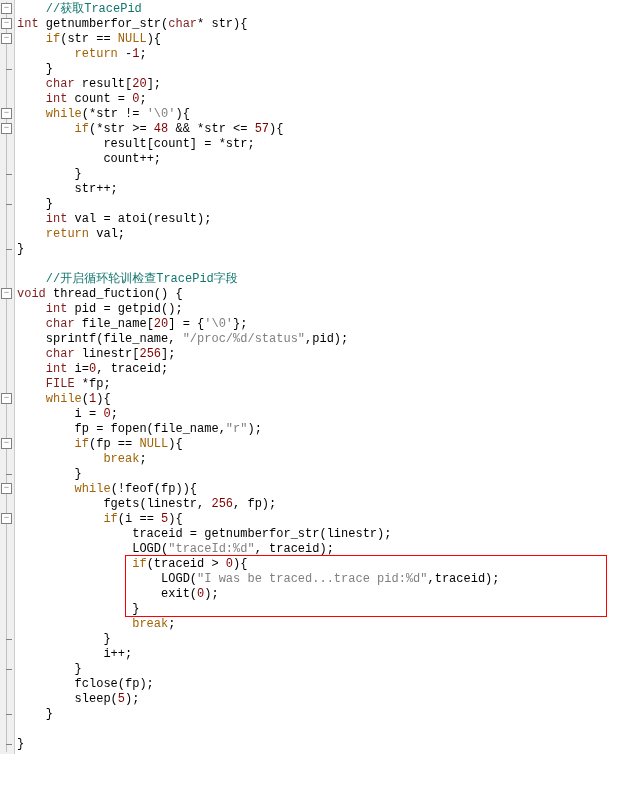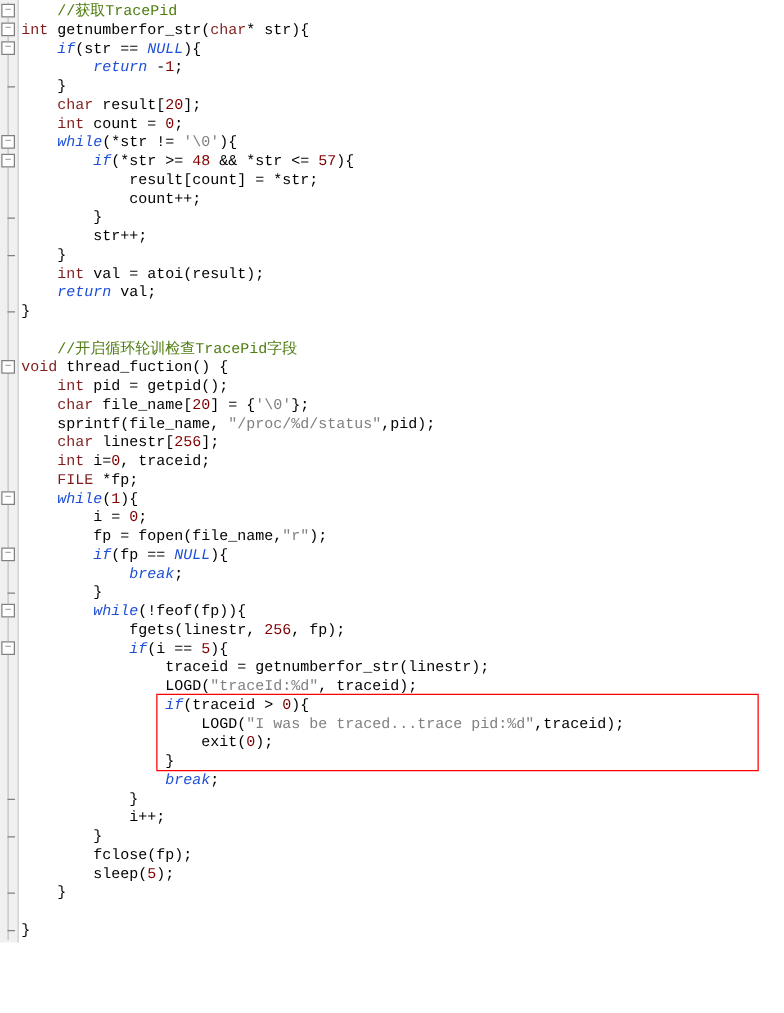--- a/index.html
+++ b/index.html
@@ -30,25 +30,25 @@
     line-height: 9px;
     text-align: center;
     color: #808080;
     box-sizing: border-box;
   }
   .code {
     padding: 2px 0 2px 2px;
     white-space: pre;
     flex: 1;
   }
-  .kw { color: #1d4ed8; font-style: italic; }
+  .kw { color: #a16207; }
   .type { color: #7f1d1d; }
   .str { color: #808080; }
   .num { color: #800000; }
-  .comment { color: #4d7c0f; }
+  .comment { color: #0f766e; }
   .ident { color: #000; }
   .highlight-box {
     border: 1px solid #ff0000;
     position: absolute;
     pointer-events: none;
   }
   .line { height: 15px; }
   .line span { vertical-align: top; }
 </style>
 </head>

